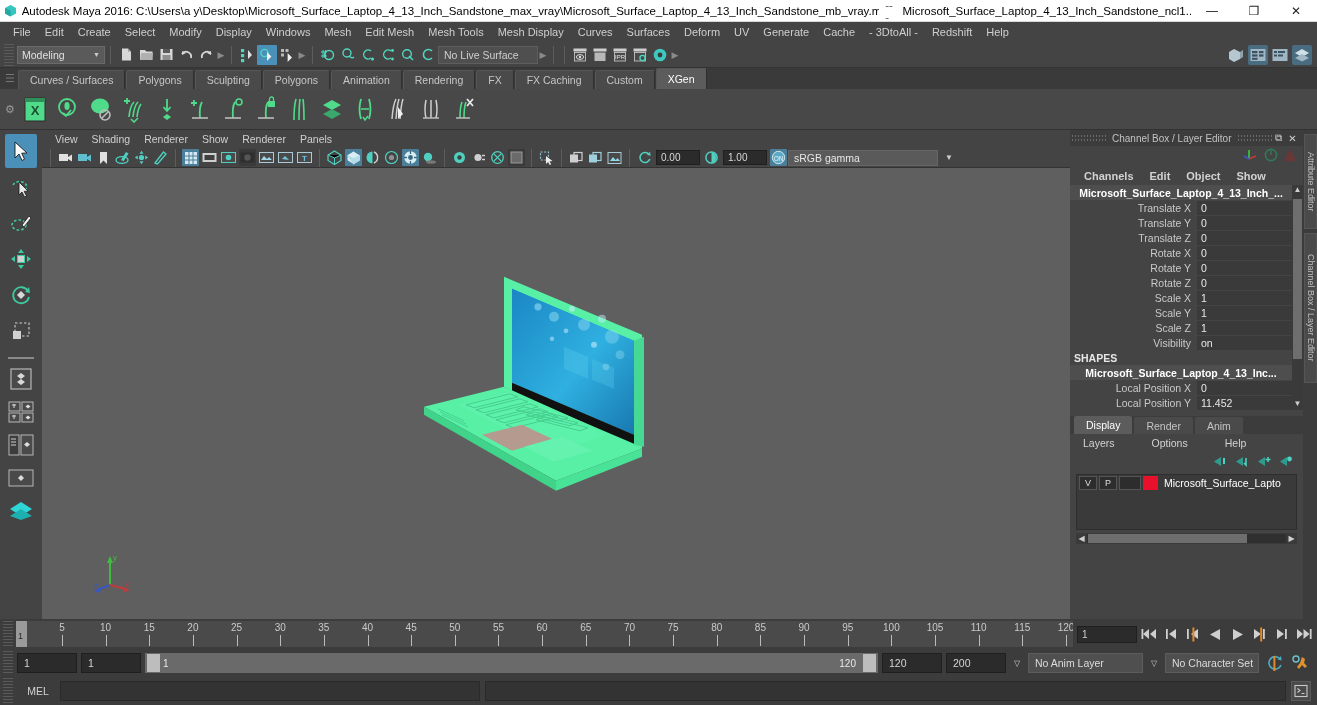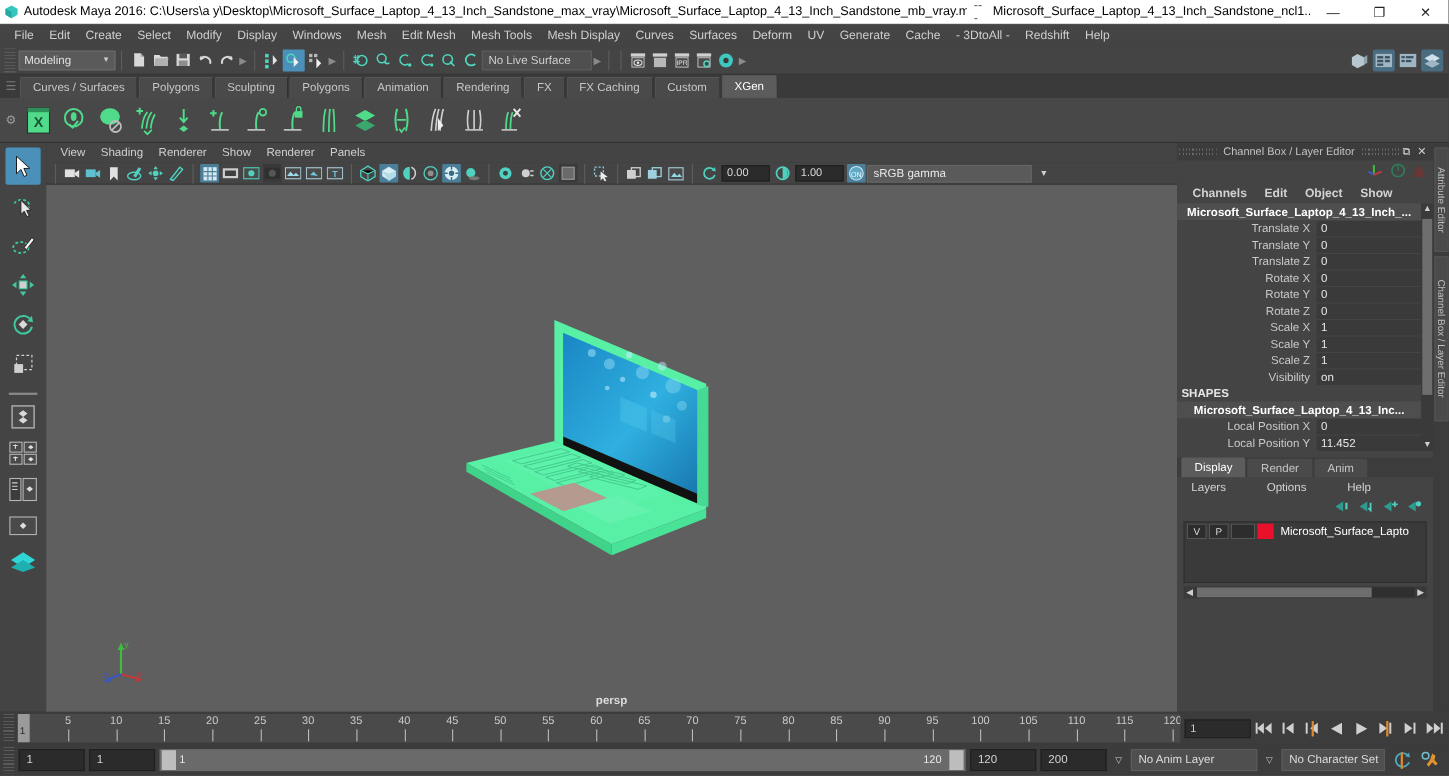--- a/index.html
+++ b/index.html
@@ -904,21 +904,20 @@
           <polygon points="18,9 15,16 21,16" fill="#3fbb3f"></polygon>
           <text x="21" y="13" font-size="8" fill="#3fbb3f" font-family="Liberation Sans">y</text>
           <line x1="18" y1="38" x2="34" y2="42" stroke="#c23a3a" stroke-width="2"></line>
           <polygon points="38,43 31,40 32,45" fill="#c23a3a"></polygon>
           <text x="33" y="40" font-size="8" fill="#c23a3a" font-family="Liberation Sans">x</text>
           <line x1="18" y1="38" x2="5" y2="43" stroke="#3a57c2" stroke-width="2"></line>
           <polygon points="2,44 9,41 8,46" fill="#3a57c2"></polygon>
           <text x="2" y="41" font-size="8" fill="#3a57c2" font-family="Liberation Sans">z</text>
         </svg>
 
-        <div class="vp-label">persp</div>
       </div>
     </div>
 
     <div class="rightwrap">
       <div class="rpanel">
         <div class="rp-titlebar">
           <div class="dots"></div>
           <div class="rp-title">Channel Box / Layer Editor</div>
           <div class="dots"></div>
           <div class="rp-ctrl">⧉</div>
@@ -1227,15 +1226,32 @@
         </svg>
     </div>
     <div class="rg-ico">
       <svg width="19" height="19" viewBox="0 0 19 19">
           <circle cx="5" cy="5" r="3" fill="none" stroke="#6fc0d0" stroke-width="1.4"></circle>
           <path d="M11 3 l3 2 l-1 4 l3 3 l-2 2 l-3 -3 l-3 4 l-2 -2 l3 -4 z" fill="#e0922e"></path>
         </svg>
     </div>
   </div>
 
+  <div class="melrow">
+    <div class="ts-grip"></div>
+    <div class="mel-label">MEL</div>
+    <div class="mel-in">
+      <span></span>
+    </div>
+    <div class="mel-out">
+      <span></span>
+    </div>
+    <div class="mel-btn">
+      <svg width="14" height="14" viewBox="0 0 14 14">
+          <rect x="1" y="1.5" width="12" height="11" fill="none" stroke="#c8c8c8" stroke-width="1.1"></rect>
+          <path d="M3.5 4.5 l2.5 2 l-2.5 2" stroke="#c8c8c8" stroke-width="1.1" fill="none"></path>
+          <path d="M7.5 9.5 h3" stroke="#c8c8c8" stroke-width="1.1"></path>
+        </svg>
+    </div>
+  </div>
 
 
 </div>
 
 </body></html>

